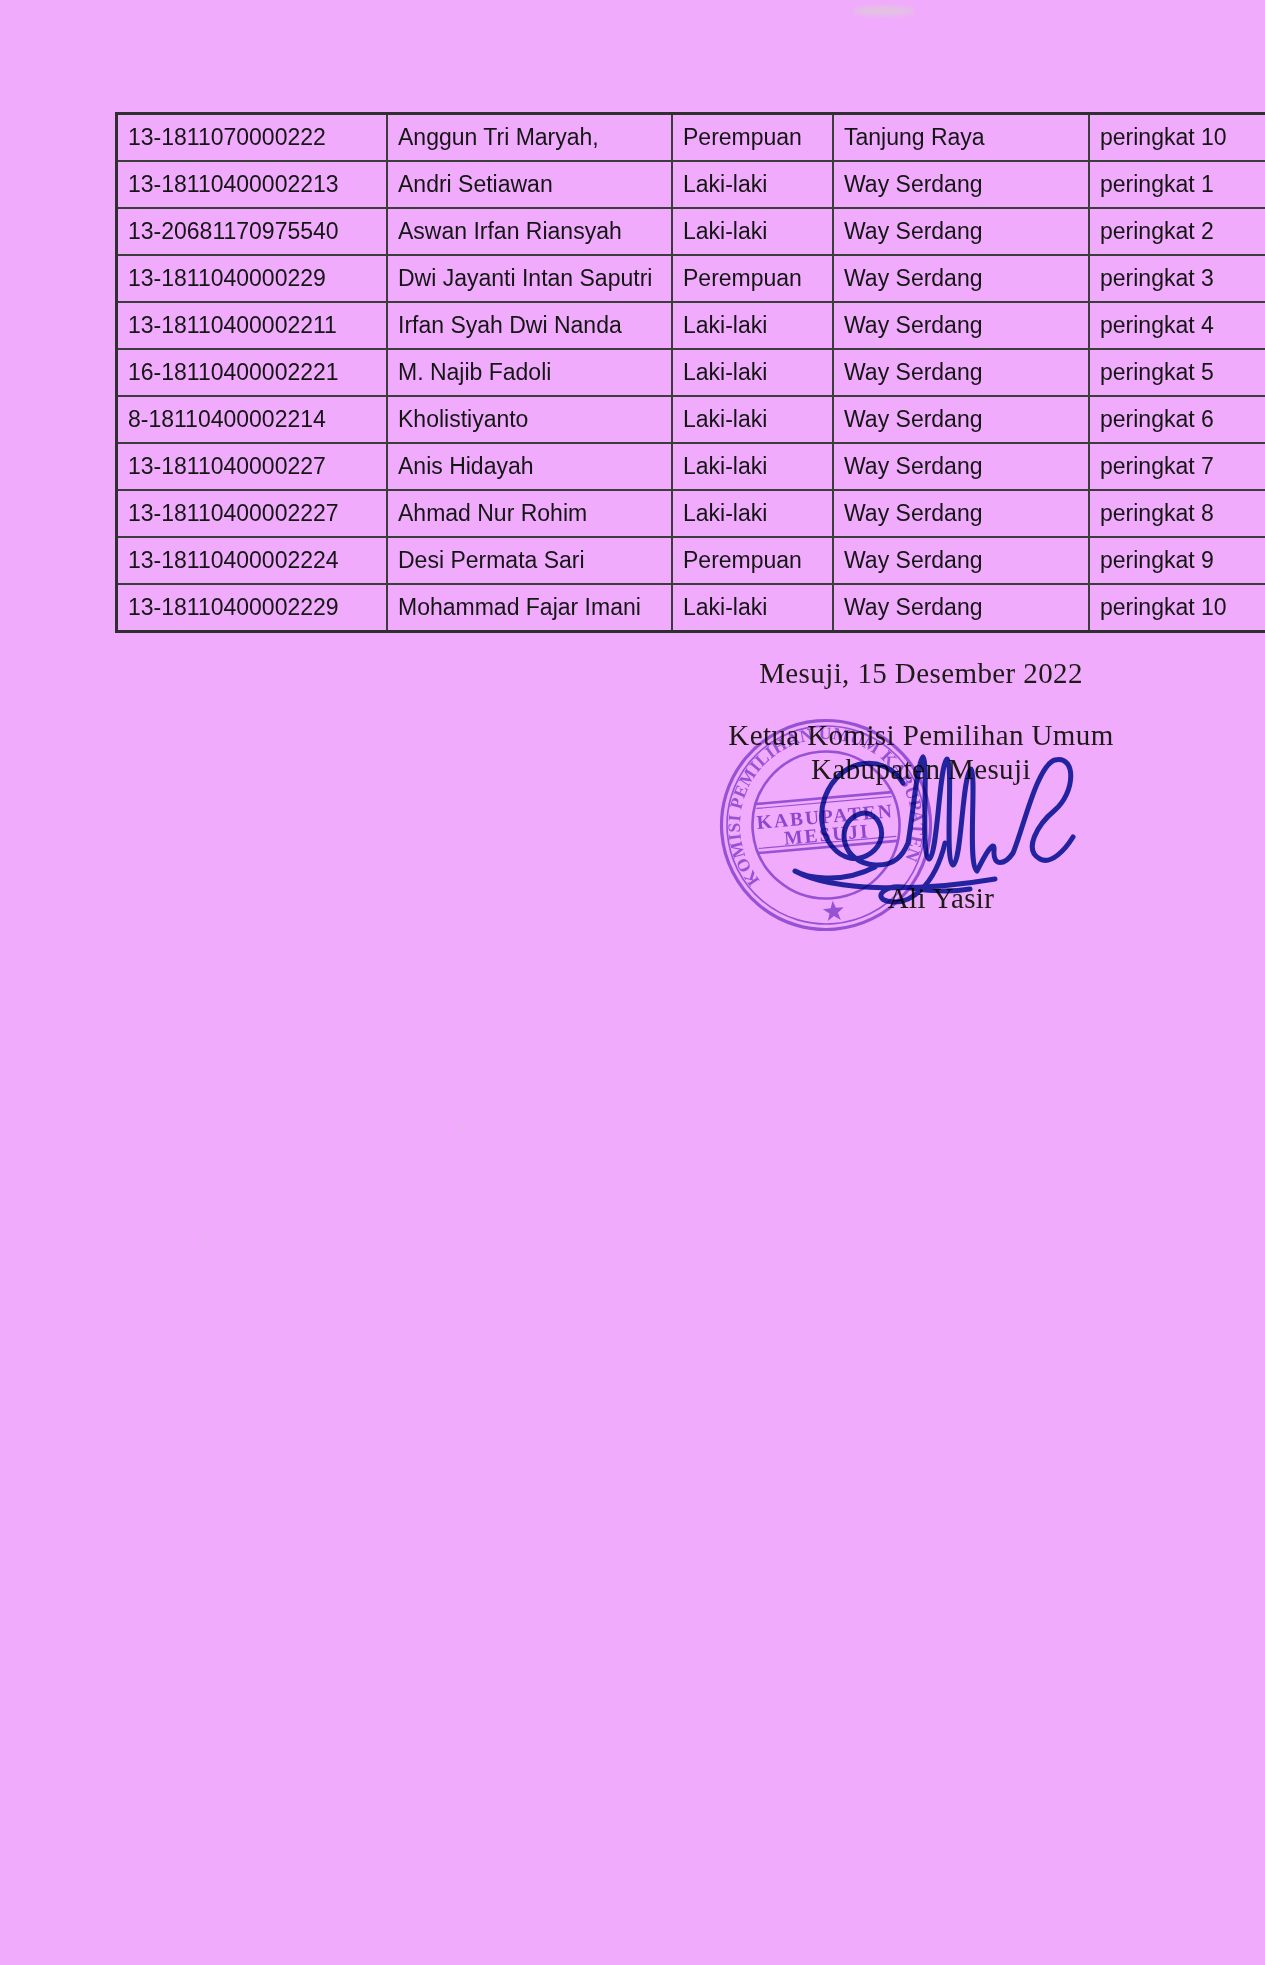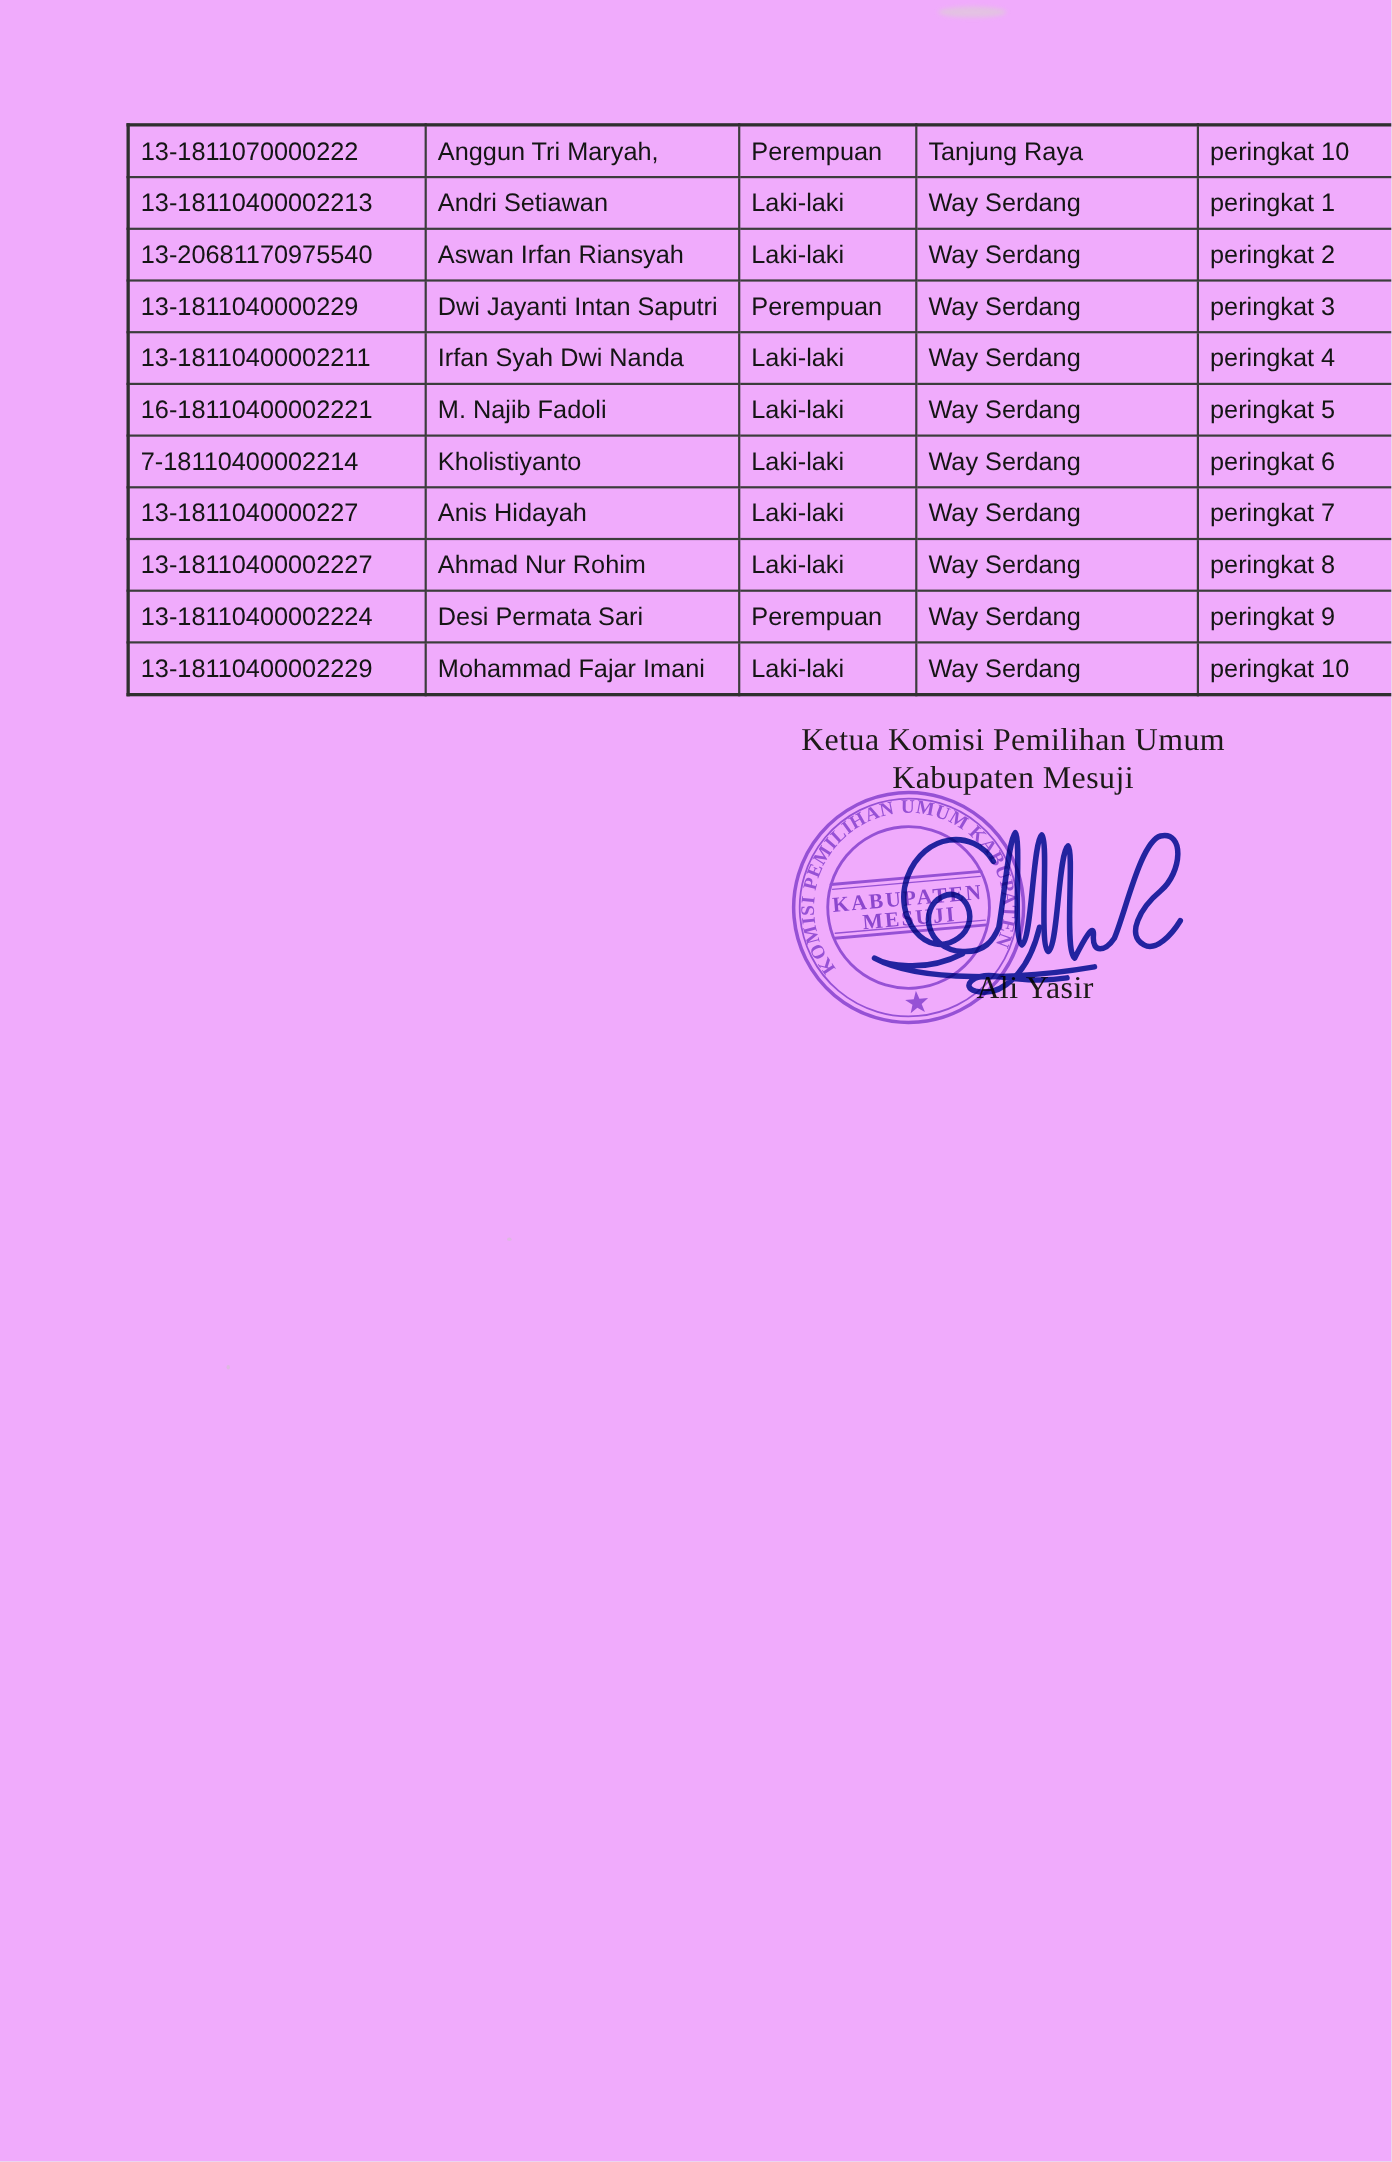--- a/index.html
+++ b/index.html
@@ -114,21 +114,21 @@
           <td class="col-rank">peringkat 4</td>
         </tr>
         <tr>
           <td class="col-id">16-18110400002221</td>
           <td class="col-name">M. Najib Fadoli</td>
           <td class="col-gender">Laki-laki</td>
           <td class="col-district">Way Serdang</td>
           <td class="col-rank">peringkat 5</td>
         </tr>
         <tr>
-          <td class="col-id">7-18110400002214</td>
+          <td class="col-id">8-18110400002214</td>
           <td class="col-name">Kholistiyanto</td>
           <td class="col-gender">Laki-laki</td>
           <td class="col-district">Way Serdang</td>
           <td class="col-rank">peringkat 6</td>
         </tr>
         <tr>
           <td class="col-id">13-1811040000227</td>
           <td class="col-name">Anis Hidayah</td>
           <td class="col-gender">Laki-laki</td>
           <td class="col-district">Way Serdang</td>
@@ -152,20 +152,21 @@
           <td class="col-id">13-18110400002229</td>
           <td class="col-name">Mohammad Fajar Imani</td>
           <td class="col-gender">Laki-laki</td>
           <td class="col-district">Way Serdang</td>
           <td class="col-rank">peringkat 10</td>
         </tr>
       </tbody>
   </table>
 
   <div class="sign-block">
+    <div class="date-line">Mesuji, 15 Desember 2022</div>
     <div class="title-line">Ketua Komisi Pemilihan Umum</div>
     <div class="title-line">Kabupaten Mesuji</div>
     <div class="signer-name">Ali Yasir</div>
   </div>
 
   <svg class="stamp-svg" width="300" height="300" viewBox="0 0 300 300">
     <g transform="rotate(-5 150 150)" fill="none" stroke-linecap="round">
       <circle cx="150" cy="150" r="104.5" stroke-width="3.2" stroke="#9669d4"></circle>
       <circle cx="150" cy="150" r="99" stroke-width="1.6" stroke="#9669d4"></circle>
       <circle cx="150" cy="150" r="73.5" stroke-width="2.6" stroke="#9669d4"></circle>

